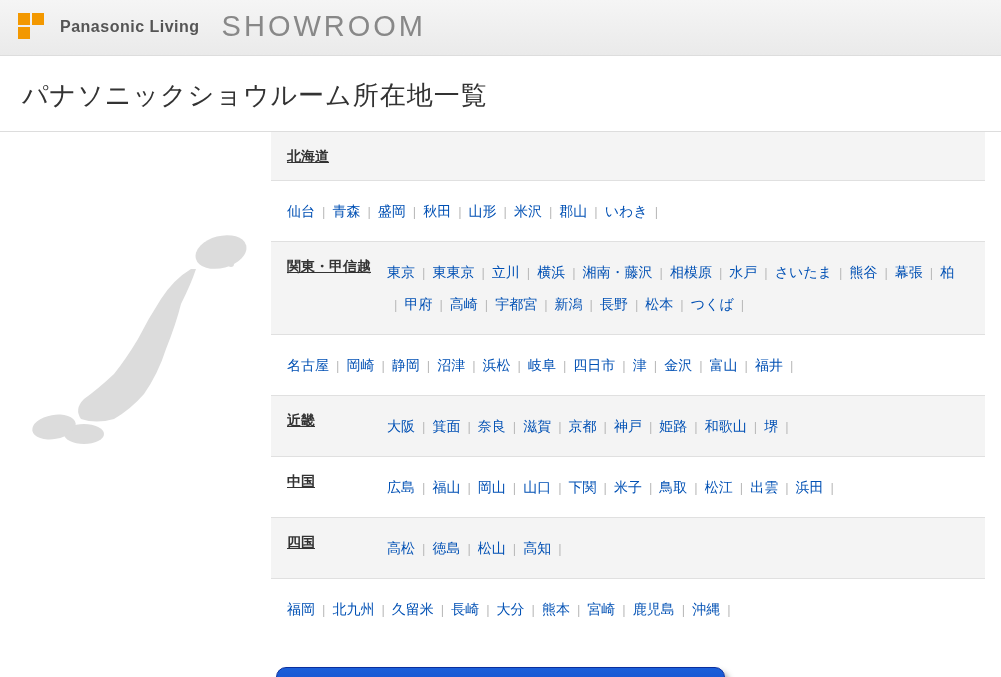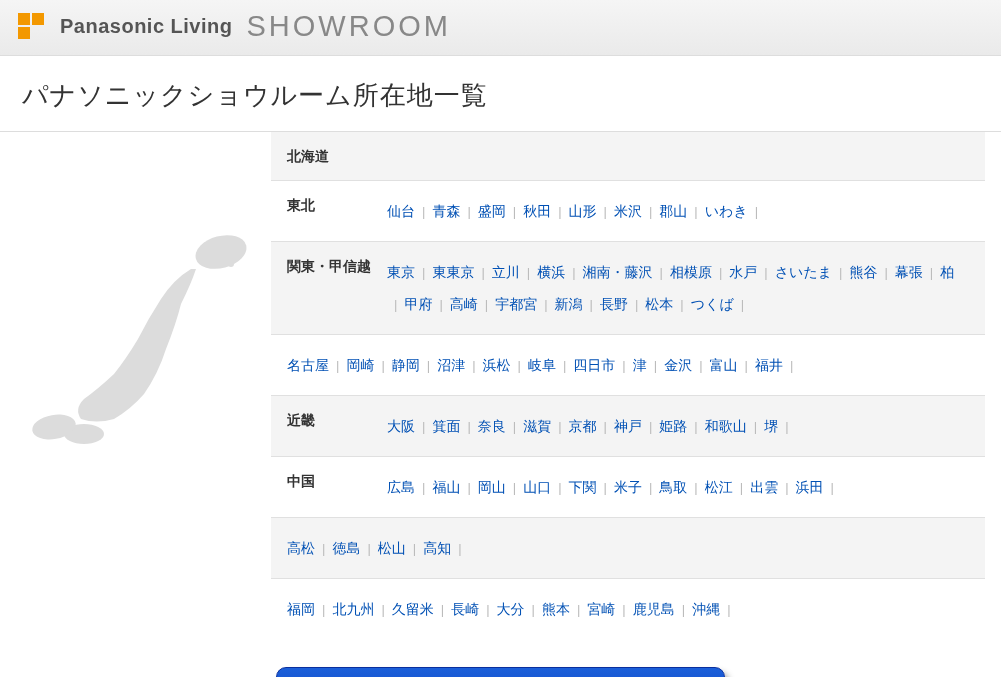--- a/index.html
+++ b/index.html
@@ -19,36 +19,36 @@
   }
   .logo-icon {
     width: 28px; height: 28px;
     position: relative;
     margin-right: 14px;
   }
   .sq { position:absolute; width:12px; height:12px; background:#f39800; }
   .sq.a { left:0; top:0; }
   .sq.b { left:14px; top:0; }
   .sq.c { left:0; top:14px; }
-  .brand-1 { font-size: 20px; font-weight: 600; color:#555; letter-spacing:0.5px; margin-right:14px; }
+  .brand-1 { font-size: 16px; font-weight: 600; color:#555; letter-spacing:0.5px; margin-right:22px; }
   .brand-2 { font-size: 29px; font-weight: 300; color:#888; letter-spacing:3px; }
   .page-title {
     font-size: 26px; font-weight: 400; color:#333;
     padding: 22px 14px 18px 22px;
     border-bottom: 1px solid #ddd;
     letter-spacing: 1px;
   }
   .body-wrap { display:flex; padding: 0 16px 0 16px; }
   .map-col { width: 255px; flex:0 0 255px; padding: 22px 10px 0 10px; }
   .map-svg { width: 235px; height: 260px; margin-top:70px; }
   .table-col { flex:1; }
   .region-row { display:flex; border-top:1px solid #e0e0e0; padding: 14px 16px 14px 16px; }
   .region-row:first-child { border-top:none; }
   .region-row.stripe { background:#f4f4f4; }
-  .region-name { width:100px; flex:0 0 100px; font-weight:700; font-size:14px; color:#333; padding-top:2px;}
+  .region-name { width:100px; flex:0 0 100px; font-weight:700; font-size:14px; color:#333; padding-top:2px;text-decoration:underline;}
   .city-list { flex:1; line-height: 2.0; }
   .city-link {
     color:#0050b4; text-decoration:none; font-size:14px;
     display:inline-block;
   }
   .sep { color:#bbb; margin: 0 7px; font-size:13px; display:inline-block; }
   .cta-wrap { text-align:center; padding: 28px 0 40px 0; }
   .cta-btn {
     display:inline-block;
     background: linear-gradient(#1b5fd9, #0a3cbd);
@@ -88,39 +88,39 @@
         <circle cx="180" cy="20" r="2"></circle>
       </g>
     </svg>
   </div>
 
   <div class="table-col" id="regions">
       <div class="region-row stripe">
         <div class="region-name">北海道</div>
       </div>
       <div class="region-row">
-        <div class="region-name">東北</div>
         <div class="city-list"><a class="city-link">仙台</a><span class="sep">|</span><a class="city-link">青森</a><span class="sep">|</span><a class="city-link">盛岡</a><span class="sep">|</span><a class="city-link">秋田</a><span class="sep">|</span><a class="city-link">山形</a><span class="sep">|</span><a class="city-link">米沢</a><span class="sep">|</span><a class="city-link">郡山</a><span class="sep">|</span><a class="city-link">いわき</a><span class="sep">|</span></div>
       </div>
       <div class="region-row stripe">
         <div class="region-name">関東・甲信越</div>
         <div class="city-list"><a class="city-link">東京</a><span class="sep">|</span><a class="city-link">東東京</a><span class="sep">|</span><a class="city-link">立川</a><span class="sep">|</span><a class="city-link">横浜</a><span class="sep">|</span><a class="city-link">湘南・藤沢</a><span class="sep">|</span><a class="city-link">相模原</a><span class="sep">|</span><a class="city-link">水戸</a><span class="sep">|</span><a class="city-link">さいたま</a><span class="sep">|</span><a class="city-link">熊谷</a><span class="sep">|</span><a class="city-link">幕張</a><span class="sep">|</span><a class="city-link">柏</a><span class="sep">|</span><a class="city-link">甲府</a><span class="sep">|</span><a class="city-link">高崎</a><span class="sep">|</span><a class="city-link">宇都宮</a><span class="sep">|</span><a class="city-link">新潟</a><span class="sep">|</span><a class="city-link">長野</a><span class="sep">|</span><a class="city-link">松本</a><span class="sep">|</span><a class="city-link">つくば</a><span class="sep">|</span></div>
       </div>
       <div class="region-row">
         <div class="city-list"><a class="city-link">名古屋</a><span class="sep">|</span><a class="city-link">岡崎</a><span class="sep">|</span><a class="city-link">静岡</a><span class="sep">|</span><a class="city-link">沼津</a><span class="sep">|</span><a class="city-link">浜松</a><span class="sep">|</span><a class="city-link">岐阜</a><span class="sep">|</span><a class="city-link">四日市</a><span class="sep">|</span><a class="city-link">津</a><span class="sep">|</span><a class="city-link">金沢</a><span class="sep">|</span><a class="city-link">富山</a><span class="sep">|</span><a class="city-link">福井</a><span class="sep">|</span></div>
       </div>
       <div class="region-row stripe">
         <div class="region-name">近畿</div>
         <div class="city-list"><a class="city-link">大阪</a><span class="sep">|</span><a class="city-link">箕面</a><span class="sep">|</span><a class="city-link">奈良</a><span class="sep">|</span><a class="city-link">滋賀</a><span class="sep">|</span><a class="city-link">京都</a><span class="sep">|</span><a class="city-link">神戸</a><span class="sep">|</span><a class="city-link">姫路</a><span class="sep">|</span><a class="city-link">和歌山</a><span class="sep">|</span><a class="city-link">堺</a><span class="sep">|</span></div>
       </div>
       <div class="region-row">
         <div class="region-name">中国</div>
         <div class="city-list"><a class="city-link">広島</a><span class="sep">|</span><a class="city-link">福山</a><span class="sep">|</span><a class="city-link">岡山</a><span class="sep">|</span><a class="city-link">山口</a><span class="sep">|</span><a class="city-link">下関</a><span class="sep">|</span><a class="city-link">米子</a><span class="sep">|</span><a class="city-link">鳥取</a><span class="sep">|</span><a class="city-link">松江</a><span class="sep">|</span><a class="city-link">出雲</a><span class="sep">|</span><a class="city-link">浜田</a><span class="sep">|</span></div>
       </div>
       <div class="region-row stripe">
+        <div class="region-name">四国</div>
         <div class="city-list"><a class="city-link">高松</a><span class="sep">|</span><a class="city-link">徳島</a><span class="sep">|</span><a class="city-link">松山</a><span class="sep">|</span><a class="city-link">高知</a><span class="sep">|</span></div>
       </div>
       <div class="region-row">
         <div class="city-list"><a class="city-link">福岡</a><span class="sep">|</span><a class="city-link">北九州</a><span class="sep">|</span><a class="city-link">久留米</a><span class="sep">|</span><a class="city-link">長崎</a><span class="sep">|</span><a class="city-link">大分</a><span class="sep">|</span><a class="city-link">熊本</a><span class="sep">|</span><a class="city-link">宮崎</a><span class="sep">|</span><a class="city-link">鹿児島</a><span class="sep">|</span><a class="city-link">沖縄</a><span class="sep">|</span></div>
       </div>
     </div>
 </div>
 
 <div class="cta-wrap">
   <a class="cta-btn">ショウルーム詳細情報（外部サイトへ）</a>

